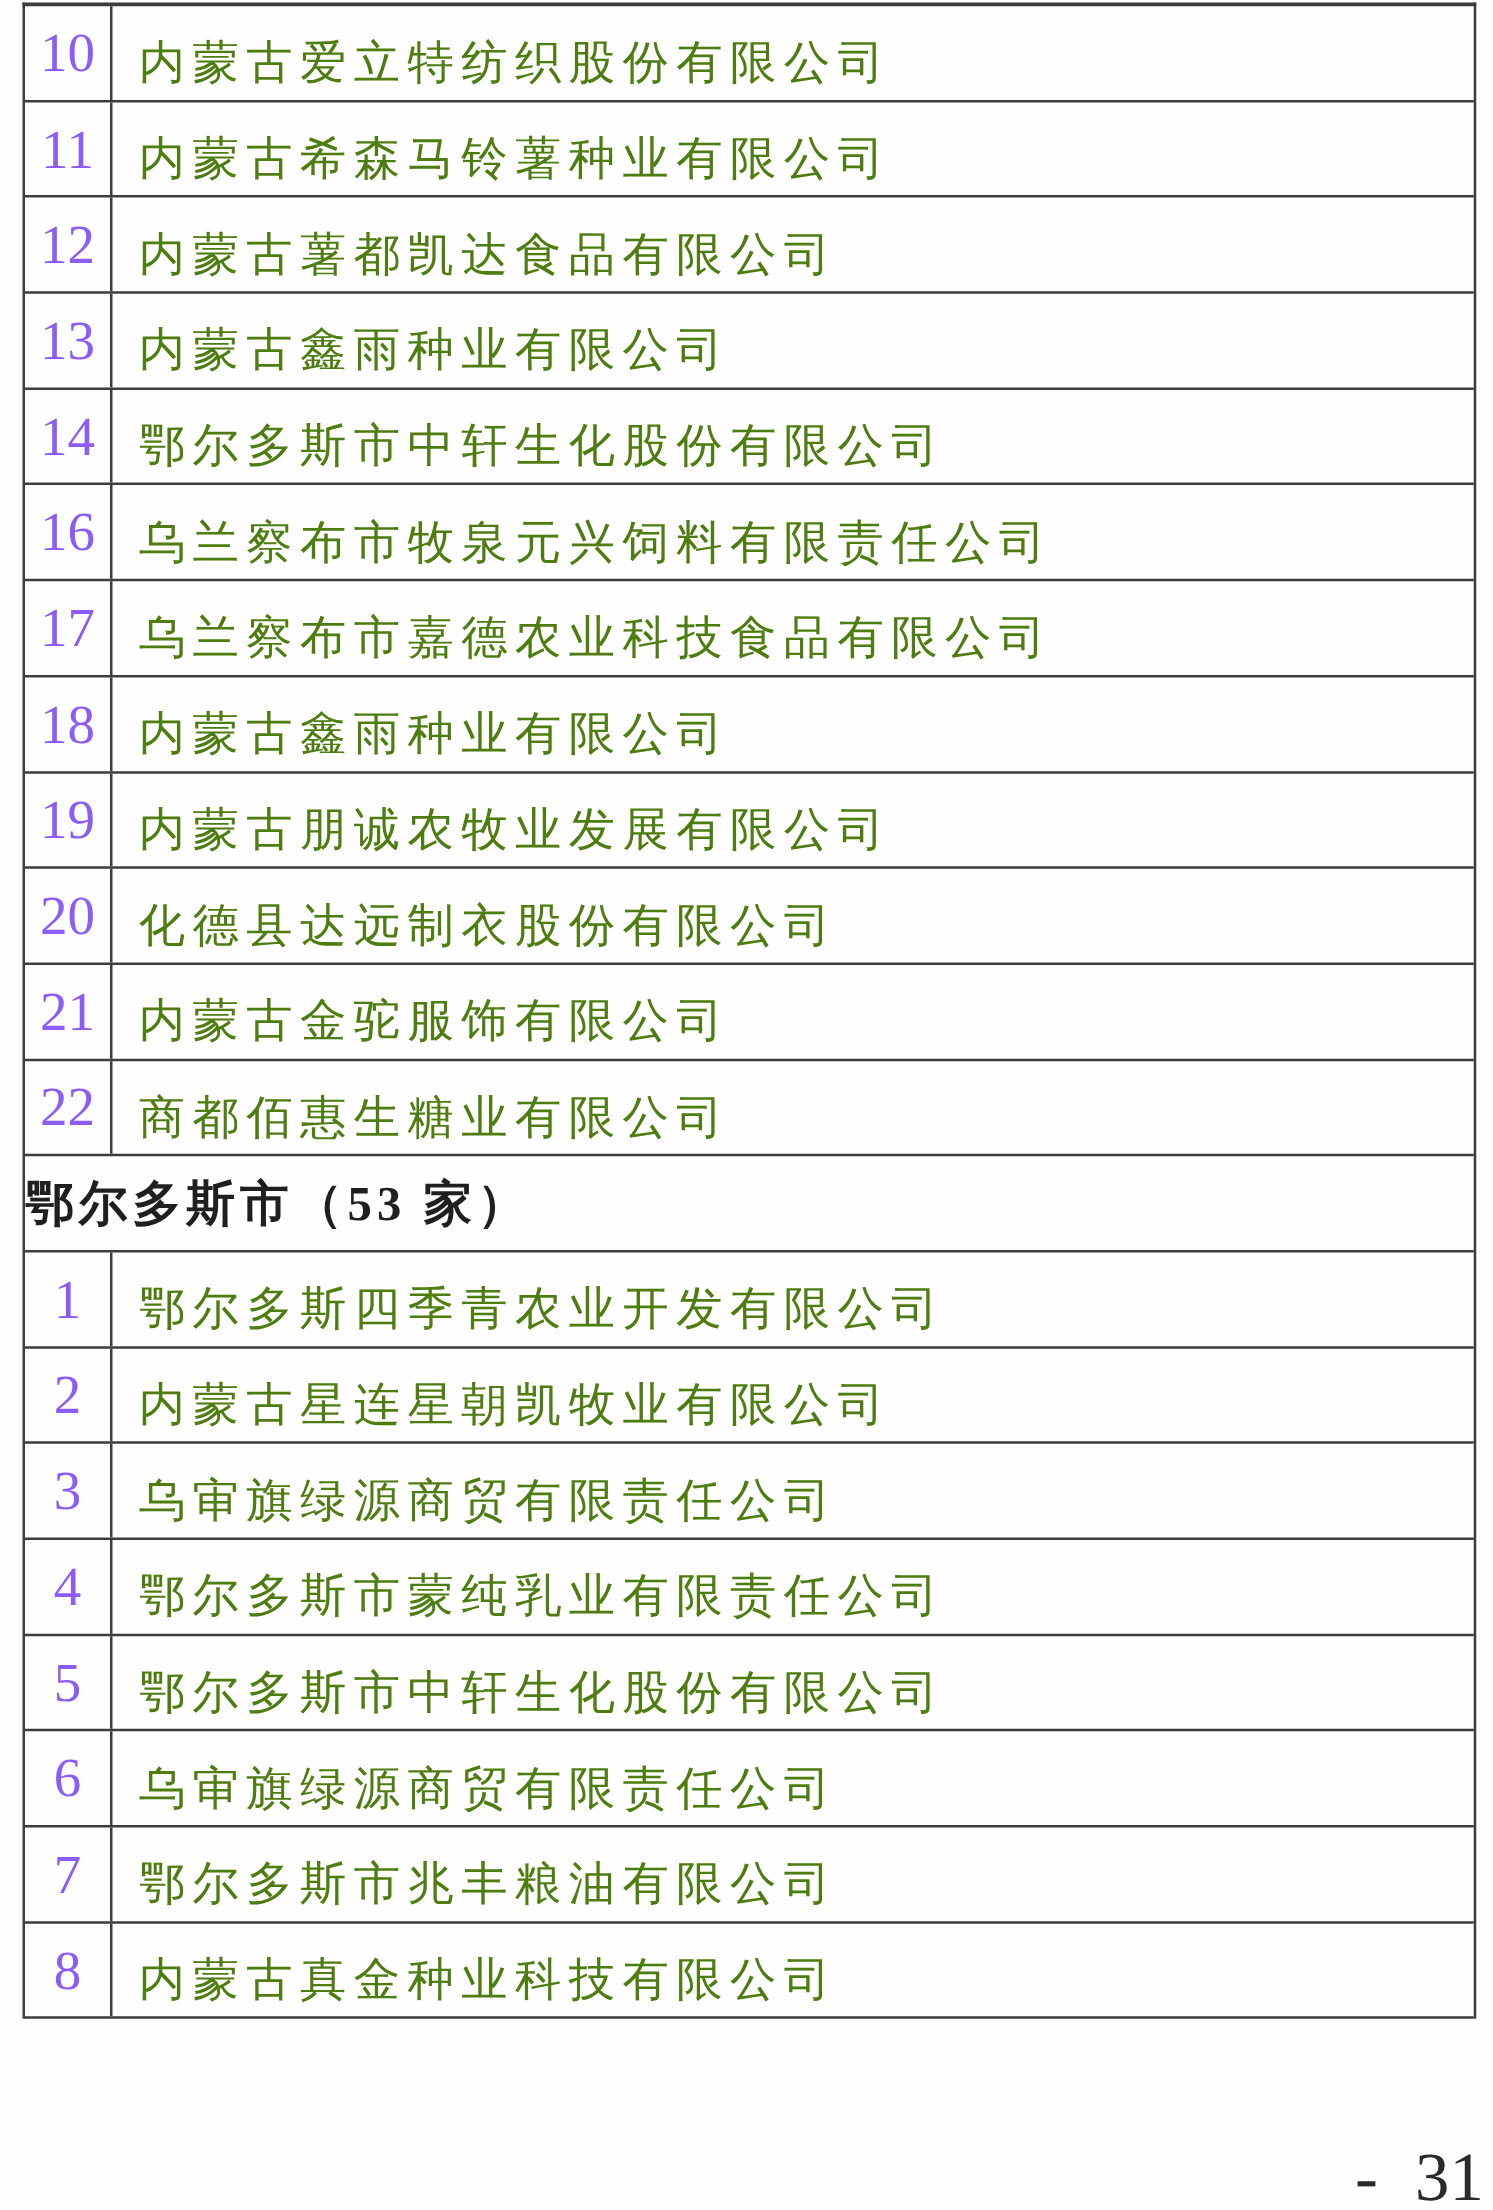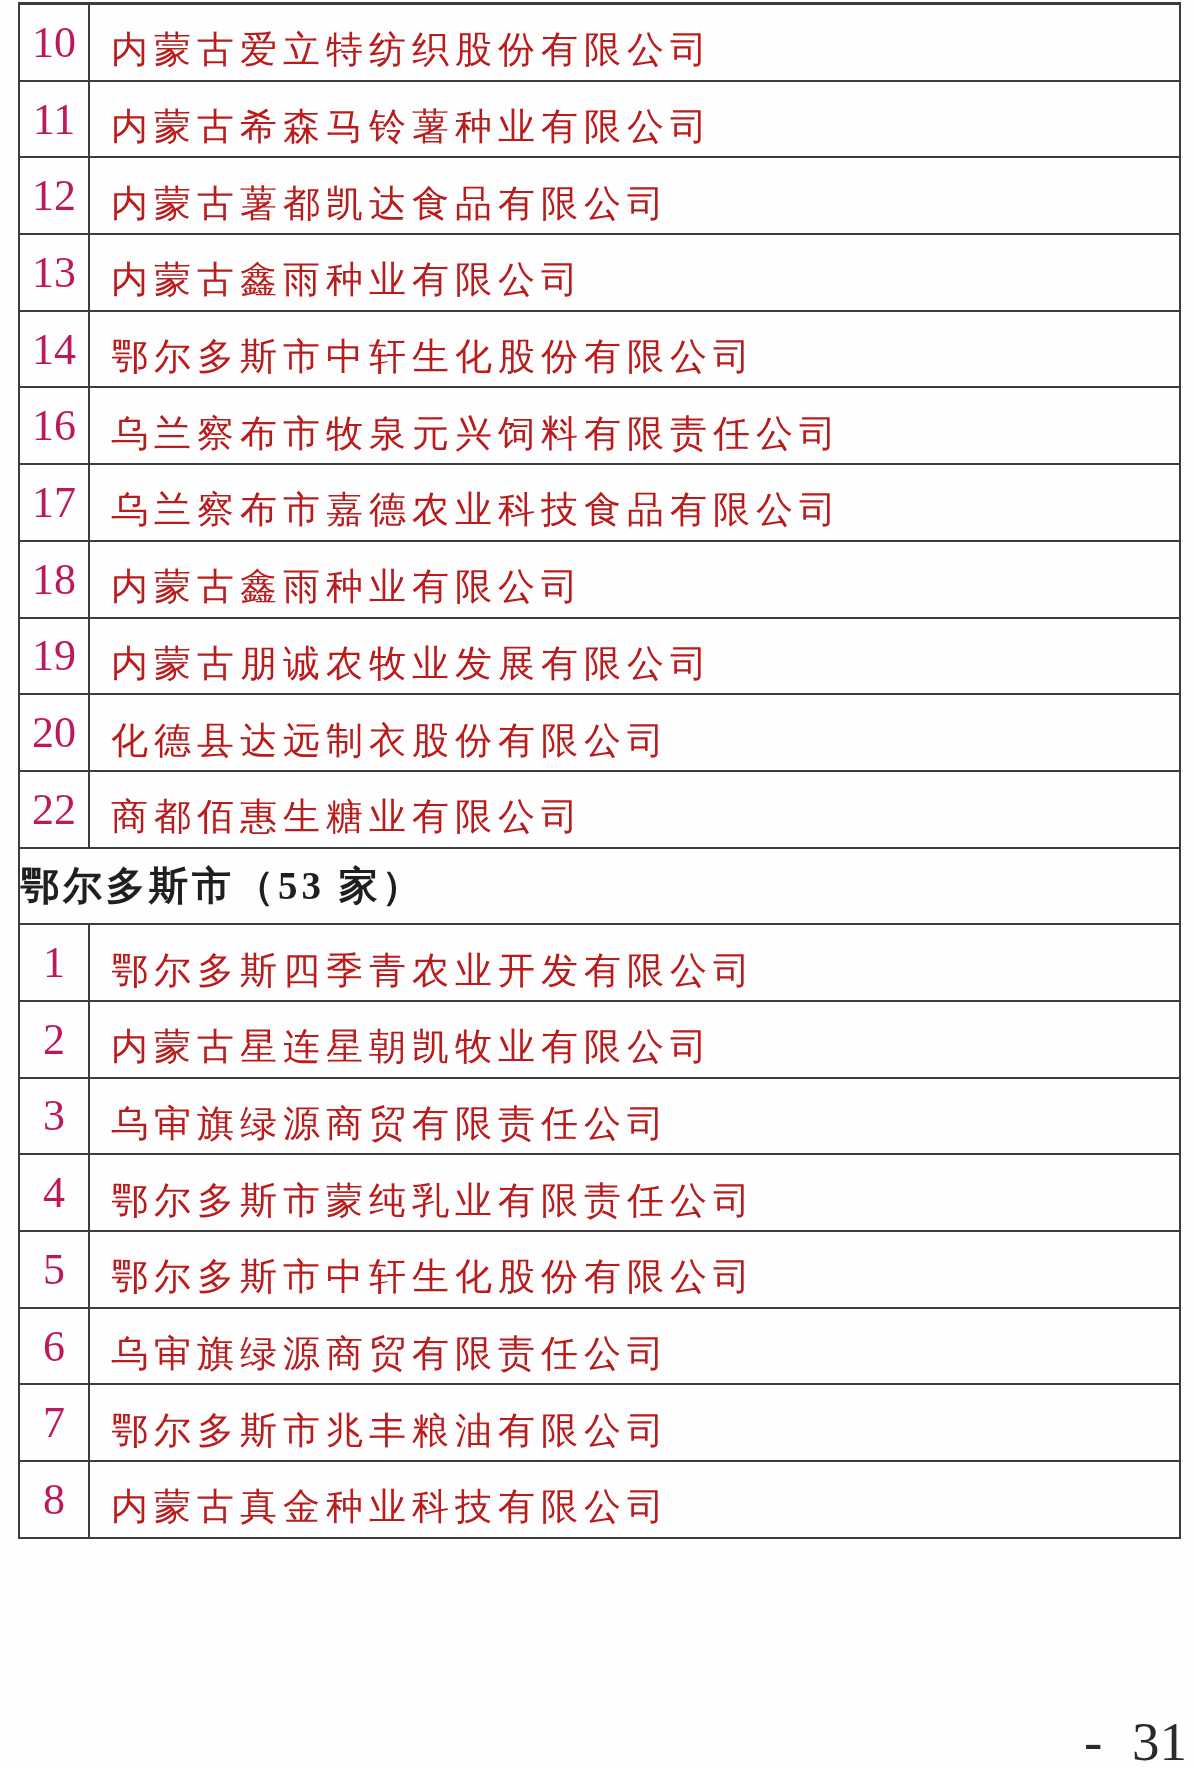--- a/index.html
+++ b/index.html
@@ -39,30 +39,30 @@
   }
   .num-cell {
     flex: 0 0 70px;
     width: 70px;
     box-sizing: border-box;
     border-right: 2px solid #3c3c3c;
     display: flex;
     align-items: center;
     justify-content: center;
     font-size: 44px;
-    color: #be185d;
+    color: #8b5cf6;
   }
   .name-cell {
     flex: 1;
     display: flex;
     align-items: center;
     padding-left: 21px;
     font-size: 37px;
     letter-spacing: 6px;
-    color: #b91c1c;
+    color: #4d7c0f;
     white-space: nowrap;
     overflow: hidden;
     margin-top: 16px;
   }
   .section-row .section-title {
     display: flex;
     align-items: center;
     font-size: 39px;
     font-weight: bold;
     letter-spacing: 4px;
@@ -120,20 +120,24 @@
       </div>
       <div class="row">
         <div class="num-cell">19</div>
         <div class="name-cell">内蒙古朋诚农牧业发展有限公司</div>
       </div>
       <div class="row">
         <div class="num-cell">20</div>
         <div class="name-cell">化德县达远制衣股份有限公司</div>
       </div>
       <div class="row">
+        <div class="num-cell">21</div>
+        <div class="name-cell">内蒙古金驼服饰有限公司</div>
+      </div>
+      <div class="row">
         <div class="num-cell">22</div>
         <div class="name-cell">商都佰惠生糖业有限公司</div>
       </div>
       <div class="row section-row">
         <div class="section-title">鄂尔多斯市（53 家）</div>
       </div>
       <div class="row">
         <div class="num-cell">1</div>
         <div class="name-cell">鄂尔多斯四季青农业开发有限公司</div>
       </div>

